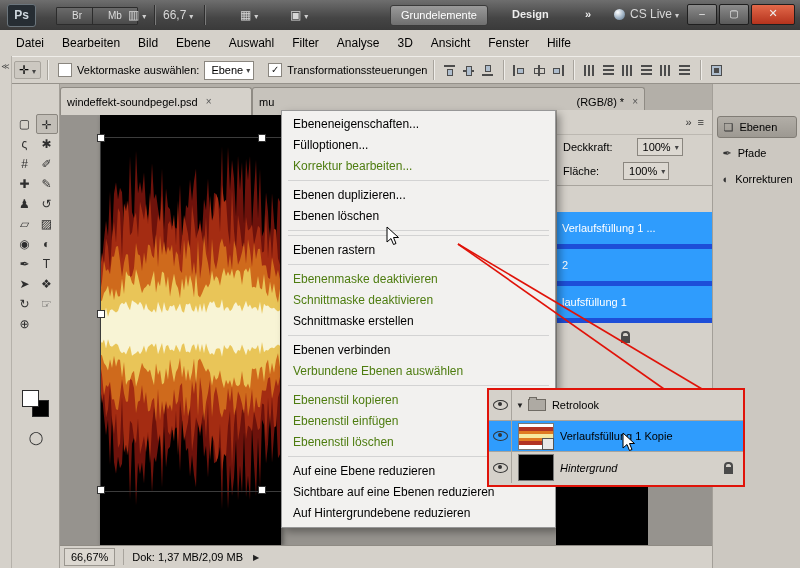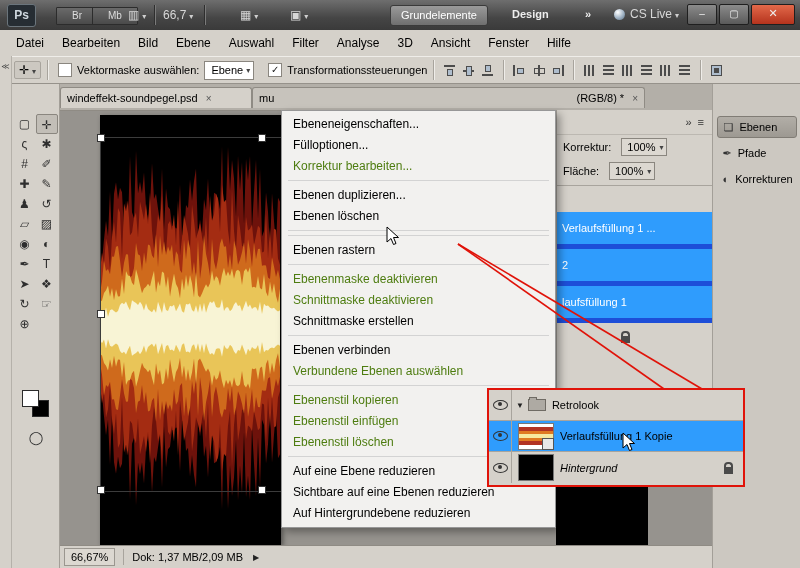--- a/index.html
+++ b/index.html
@@ -51,21 +51,21 @@
   .oi-ab i{left:3px;bottom:2px;width:11px;height:2px}.oi-ab b{left:6px;bottom:6px;width:4px;height:5px}
   .oi-al i{left:2px;top:2px;width:2px;height:11px}.oi-al b{left:6px;top:5px;width:5px;height:4px}
   .oi-ahc i{left:8px;top:2px;width:2px;height:11px}.oi-ahc b{left:4px;top:5px;width:9px;height:4px;background:none;border-color:#4c4c4c}
   .oi-ar i{right:2px;top:2px;width:2px;height:11px}.oi-ar b{right:6px;top:5px;width:5px;height:4px}
   .oi-dv i{left:3px;top:2px;width:2px;height:11px;box-shadow:4px 0 0 #4c4c4c,8px 0 0 #4c4c4c}
   .oi-dh i{left:3px;top:2px;width:11px;height:2px;box-shadow:0 4px 0 #4c4c4c,0 8px 0 #4c4c4c}
   .oi-box b{left:3px;top:2px;width:9px;height:9px}.oi-box i{left:6px;top:5px;width:5px;height:5px}
   
   .tabbar{position:absolute;left:60px;top:84px;width:652px;height:26px;background:#b3afa8;
     border-bottom:1px solid #8f8b84;z-index:2}
-  .dtab{position:absolute;top:3px;height:21px;box-sizing:border-box;border:1px solid #8f8b84;
+  .dtab{position:absolute;top:3px;height:28px;box-sizing:border-box;border:1px solid #8f8b84;
     border-bottom:none;border-radius:3px 3px 0 0;font-size:11px;display:flex;align-items:center;
     padding:0 6px;white-space:nowrap}
   .dtab .x{margin-left:8px;color:#555;font-size:10px}
   .dtab1{left:0;width:192px;background:#d5d1ca}
   .dtab2{left:192px;width:393px;background:#c7c3bc;overflow:hidden}
   .dtab2 .right{margin-left:auto;display:flex;align-items:center}
   
   .leftstrip{position:absolute;left:0;top:56px;width:12px;height:512px;background:#d5d1ca;
     border-right:1px solid #b5b1aa;font-size:8px;color:#444;text-align:center;padding-top:6px;box-sizing:border-box}
   
@@ -92,21 +92,21 @@
   .zoom-field{margin-left:4px;padding:2px 6px;border:1px solid #9a968f;background:#dcd8d1}
   .sb-sep{width:1px;height:16px;background:#a8a49d;margin:0 8px}
   .flyout{font-size:8px;color:#222;margin-left:10px}
   
   .strip{position:absolute;left:556px;top:110px;width:156px;height:278px;background:#d5d1ca;
     border-left:1px solid #a39f98;z-index:5;box-sizing:border-box;font-size:11px}
   .strip-head{height:24px;display:flex;justify-content:flex-end;align-items:center;gap:6px;
     padding-right:8px;color:#333;border-bottom:1px solid #bcb8b1}
   .strip-row{height:24px;display:flex;align-items:center;padding-left:6px;gap:4px}
   .val-box{display:inline-flex;align-items:center;border:1px solid #8a867f;background:#dcd8d1;
-    height:16px;padding:0 3px 0 5px;margin-left:6px}
+    height:16px;padding:0 3px 0 5px;margin-left:20px}
   .val-box .dd{color:#444;margin-left:4px}
   .strip-div{height:1px;background:#a8a49d;margin:2px 0}
   .lrow{height:32px;line-height:32px;padding-left:5px;border-bottom:1px solid #b5b1aa;
     white-space:nowrap;overflow:hidden}
   .lrow.sel{background:#2f9cfd;border-bottom:5px solid #1d4ed8;color:#fff}
   .lockrow{height:28px;display:flex;align-items:center;padding-left:64px}
   
   .lock{position:relative;width:9px;height:7px;background:#4a4a4a;display:inline-block;margin-top:5px}
   .lock::before{content:"";position:absolute;width:5px;height:4px;border:2px solid #4a4a4a;
     border-bottom:none;border-radius:4px 4px 0 0;top:-5px;left:0}
@@ -327,21 +327,21 @@
   <span>Dok: 1,37 MB/2,09 MB</span>
   <span class="flyout">▶</span>
 </div>
 
 <div class="strip">
   <div class="strip-head">
     <span>»</span>
     <span>≡</span>
   </div>
   <div class="strip-row">
-    <span>Korrektur:</span>
+    <span>Deckkraft:</span>
     <span class="val-box">
         <span>100%</span>
         <span class="dd">▾</span>
       </span>
   </div>
   <div class="strip-row">
     <span>Fläche:</span>
     <span class="val-box">
         <span>100%</span>
         <span class="dd">▾</span>

